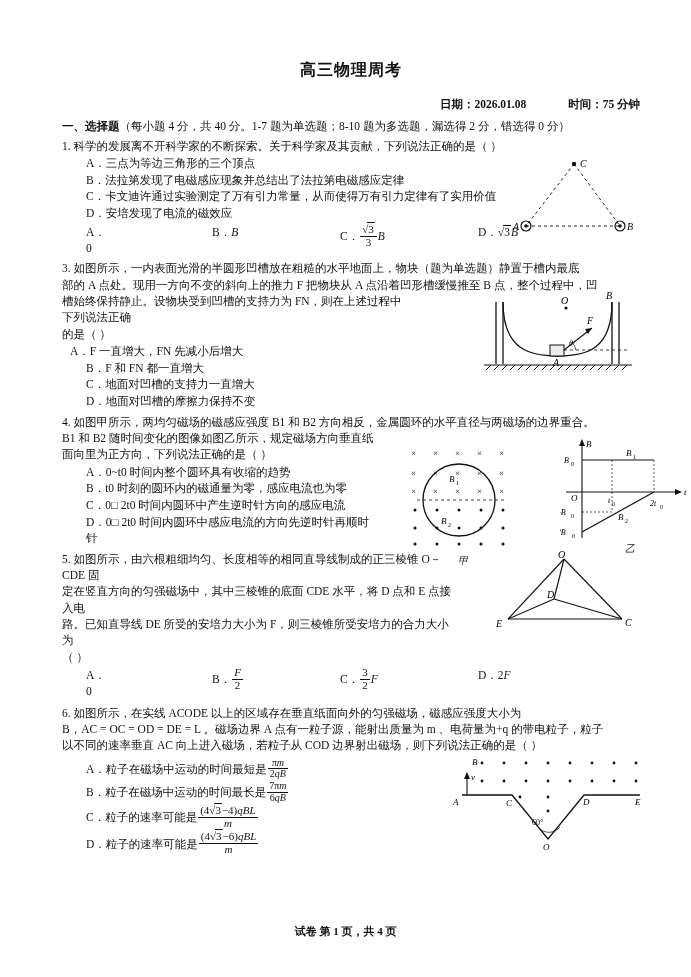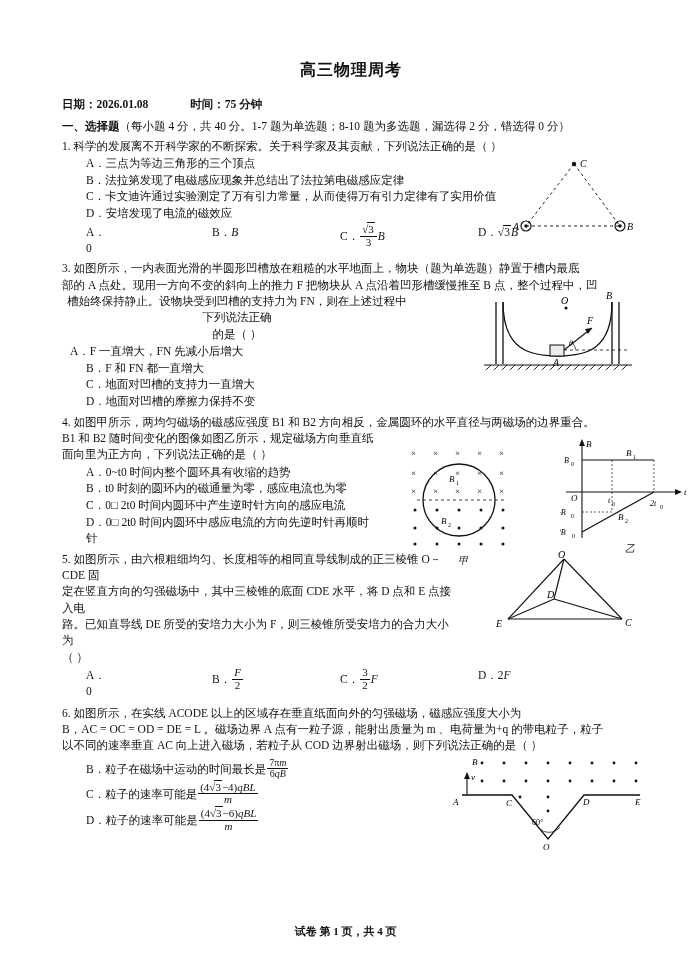--- a/index.html
+++ b/index.html
@@ -33,21 +33,21 @@
 
   .doc-title {
     text-align: center;
     font-size: 16px;
     font-weight: bold;
     letter-spacing: 1px;
     margin: 0 0 16px 0;
     font-family: "Liberation Serif", "DejaVu Serif", serif;
   }
   .meta-line {
-    text-align: left;
+    text-align: right;
     font-size: 11.5px;
     font-weight: bold;
     margin: 0 0 6px 0;
   }
   .meta-line .gap { display: inline-block; width: 42px; }
 
   .section-head {
     font-size: 11.5px;
     margin: 0 0 3px 0;
     line-height: 1.45;
@@ -175,21 +175,21 @@
         </svg>
       </div>
     </div>
 
     <div class="q" style="margin-top:4px;">
       <div>
         <span>3.</span>
         <span>如图所示，一内表面光滑的半圆形凹槽放在粗糙的水平地面上，物块（题为单选题）静置于槽内最底</span>
       </div>
       <div>部的 A 点处。现用一方向不变的斜向上的推力 F 把物块从 A 点沿着凹形槽缓慢推至 B 点，整个过程中，凹</div>
-      <div style="width:350px;text-align:center;">
+      <div style="width:350px;">
         <div>槽始终保持静止。设物块受到凹槽的支持力为 FN，则在上述过程中下列说法正确</div>
         <div>的是（      ）</div>
       </div>
       <div class="opts" style="width:350px;">
         <div class="opt noind">A．F 一直增大，FN 先减小后增大</div>
         <div class="opt">B．F 和 FN 都一直增大</div>
         <div class="opt">C．地面对凹槽的支持力一直增大</div>
         <div class="opt">D．地面对凹槽的摩擦力保持不变</div>
       </div>
 
@@ -382,20 +382,21 @@
 
     <div class="q" style="margin-top:5px;">
       <div>
         <span>6.</span>
         <span>如图所示，在实线 ACODE 以上的区域存在垂直纸面向外的匀强磁场，磁感应强度大小为</span>
       </div>
       <div>B，AC = OC = OD = DE = L 。磁场边界 A 点有一粒子源，能射出质量为 m 、电荷量为+q 的带电粒子，粒子</div>
       <div>以不同的速率垂直 AC 向上进入磁场，若粒子从 COD 边界射出磁场，则下列说法正确的是（      ）</div>
 
       <div class="opts" style="width:350px; margin-top:4px;">
+        <div class="opt" style="line-height:2.0;">A．粒子在磁场中运动的时间最短是<span class="frac"><span class="num">π<i>m</i></span><span class="den">2<i>qB</i></span></span></div>
         <div class="opt" style="line-height:2.0;">B．粒子在磁场中运动的时间最长是<span class="frac"><span class="num">7π<i>m</i></span><span class="den">6<i>qB</i></span></span></div>
         <div class="opt" style="line-height:2.3;">C．粒子的速率可能是<span class="frac big"><span class="num">(4<span class="radical">√</span><span class="sqrt">3</span>−4)<i>qBL</i></span><span class="den"><i>m</i></span></span></div>
         <div class="opt" style="line-height:2.3;">D．粒子的速率可能是<span class="frac big"><span class="num">(4<span class="radical">√</span><span class="sqrt">3</span>−6)<i>qBL</i></span><span class="den"><i>m</i></span></span></div>
       </div>
 
       <div class="fig" style="left:388px; top:48px;">
         <svg width="205" height="100" viewBox="0 0 205 100">
           <g fill="#111">
             <circle cx="32" cy="10" r="1.4"></circle>
               <circle cx="54" cy="10" r="1.4"></circle>

